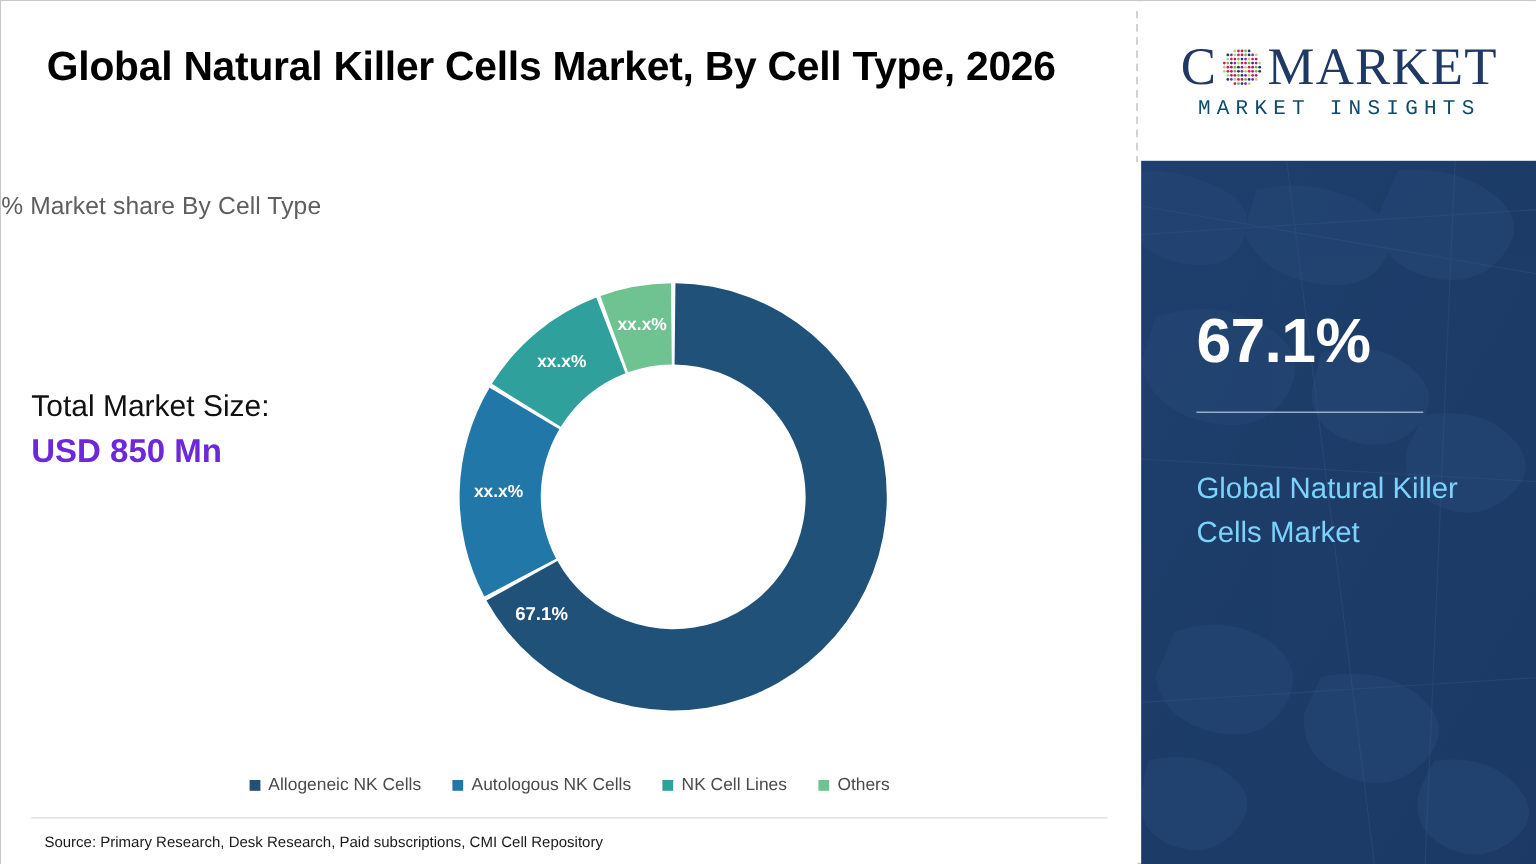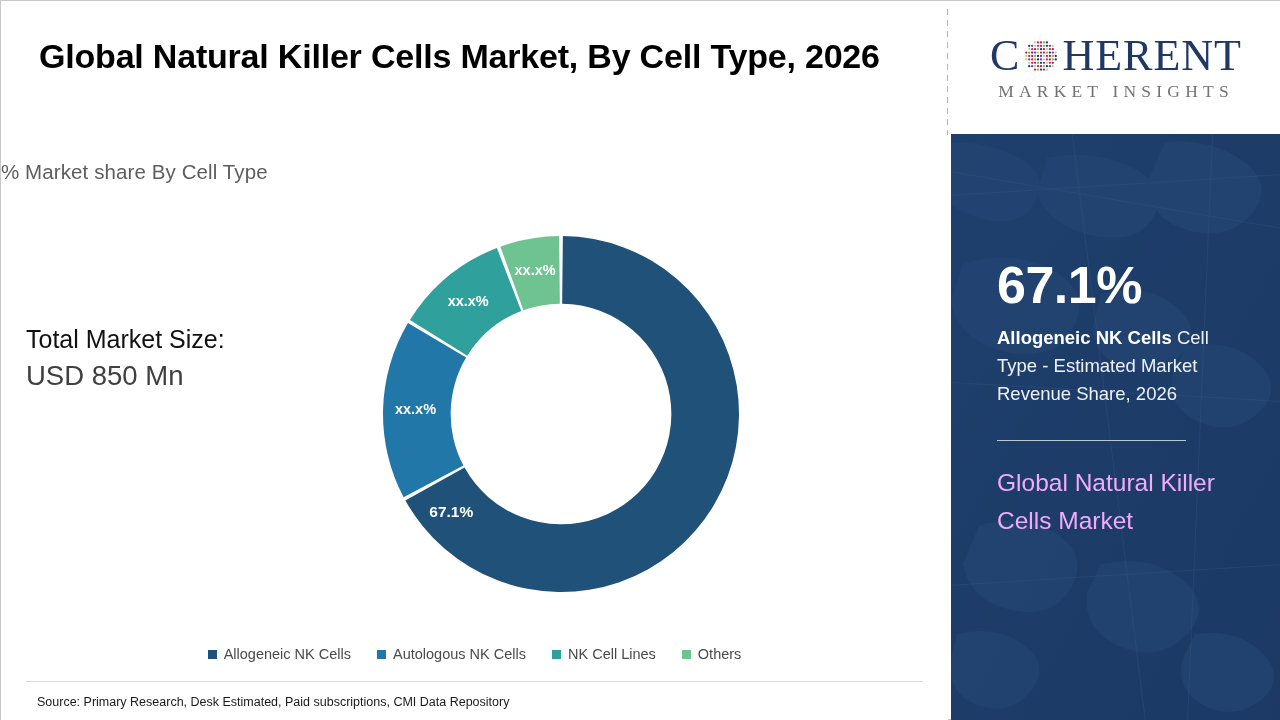--- a/index.html
+++ b/index.html
@@ -29,21 +29,21 @@
   #subtitle {
     position:absolute; left:0; top:159px; width:947px;
     text-align:left; font-size:20.5px; color:#5e5e5e;
     letter-spacing:0.1px;
   }
 
   #total-block {
     position:absolute; left:25px; top:322px; width:300px;
   }
   #total-label { font-size:25px; color:#111111; line-height:1.35; }
-  #total-value { font-size:27.5px; font-weight:normal; color:#404040; line-height:1.35; }
+  #total-value { font-size:27.5px; font-weight:bold; color:#6d28d9; line-height:1.35; }
 
   
   #donut-wrap {
     position:absolute; left:378px; top:231px; width:364px; height:364px;
   }
   #donut-svg { display:block; width:364px; height:364px; }
   .slice-label {
     font-family:"Liberation Sans", sans-serif;
     font-size:14.5px; font-weight:bold; fill:#ffffff;
     text-anchor:middle; dominant-baseline:middle;
@@ -86,21 +86,21 @@
     background:#ffffff; display:flex; flex-direction:column;
     align-items:center; justify-content:center;
   }
   #logo-top {
     display:flex; align-items:center; justify-content:center;
     color:#1f3864; font-family:"Liberation Serif", serif;
     font-size:44px; letter-spacing:1px; line-height:1;
   }
   #logo-globe { display:block; margin:0 1px; }
   #logo-bottom {
-    margin-top:5px; color:#737373; font-family:Liberation Serif, serif;
+    margin-top:5px; color:#0c4a6e; font-family:Liberation Mono, monospace;
     font-size:17.5px; letter-spacing:5.2px; line-height:1;
   }
 
   #stat-panel {
     position:absolute; left:0; top:133px; width:330px; height:587px;
     background:#1d3c68; overflow:hidden;
   }
   #map-texture { position:absolute; inset:0; opacity:0.33; }
   #stat-content { position:absolute; left:46px; top:0; width:270px; }
 
@@ -110,22 +110,22 @@
   }
   #stat-desc {
     margin-top:13px; width:250px;
     font-size:18.5px; color:#eef2f7; line-height:1.52;
   }
   #stat-desc b { font-weight:bold; color:#ffffff; }
   #stat-rule {
     margin-top:32px; width:189px; height:1px; background:#b8c6da;
   }
   #stat-market {
-    margin-top:23px; width:250px;
-    font-size:24.5px; color:#f0abfc; line-height:1.53; font-weight:300;
+    margin-top:45px; width:250px;
+    font-size:24.5px; color:#7dd3fc; line-height:1.53; font-weight:300;
   }
 </style>
 </head>
 <body>
 
 <div id="root">
 
   <div id="left-panel">
 
     <div id="title">Global Natural Killer Cells Market, By Cell Type, 2026</div>
@@ -172,21 +172,21 @@
           <span class="legend-text">NK Cell Lines</span>
         </div>
         <div class="legend-item">
           <span class="legend-swatch" style="background: rgb(111, 195, 145);"></span>
           <span class="legend-text">Others</span>
         </div>
       </div>
 
     <div id="source-rule"></div>
     <div id="source">
-      <b>Source:</b><span> Primary Research, Desk Estimated, Paid subscriptions, CMI Data Repository</span>
+      <b>Source:</b><span> Primary Research, Desk Research, Paid subscriptions, CMI Cell Repository</span>
     </div>
   </div>
 
   <div id="v-divider"></div>
 
   <div id="right-panel">
 
     <div id="logo-area">
       <div id="logo-top">
         <span>C</span>
@@ -266,21 +266,21 @@
               <circle cx="25.90" cy="30.20" r="1.15" fill="#1f3864"></circle>
               <circle cx="28.85" cy="30.20" r="1.15" fill="#8e24aa"></circle>
               <circle cx="31.80" cy="30.20" r="1.15" fill="#aed581"></circle>
               <circle cx="14.10" cy="33.60" r="1.15" fill="#c2185b"></circle>
               <circle cx="17.05" cy="33.60" r="1.15" fill="#7cb342"></circle>
               <circle cx="20.00" cy="33.60" r="1.15" fill="#1f3864"></circle>
               <circle cx="22.95" cy="33.60" r="1.15" fill="#8e24aa"></circle>
               <circle cx="25.90" cy="33.60" r="1.15" fill="#aed581"></circle>
             </g>
         </svg>
-        <span>HERENT</span>
+        <span>MARKET</span>
       </div>
       <div id="logo-bottom">MARKET INSIGHTS</div>
     </div>
 
     <div id="stat-panel">
       <svg id="map-texture" viewBox="0 0 330 587" preserveAspectRatio="xMidYMid slice">
         <defs>
           <linearGradient id="bgGrad" x1="0" y1="0" x2="1" y2="1">
             <stop offset="0%" stop-color="#24497a"></stop>
             <stop offset="55%" stop-color="#1d3c68"></stop>
@@ -305,21 +305,18 @@
           <line x1="-10" y1="36" x2="340" y2="96"></line>
           <line x1="-10" y1="248" x2="340" y2="268"></line>
           <line x1="120" y1="-10" x2="196" y2="600"></line>
           <line x1="262" y1="-10" x2="236" y2="600"></line>
           <line x1="-10" y1="452" x2="340" y2="430"></line>
         </g>
       </svg>
 
       <div id="stat-content">
         <div id="stat-number">67.1%</div>
-        <div id="stat-desc">
-          <b>Allogeneic NK Cells</b><span> Cell Type - Estimated Market Revenue Share, 2026</span>
-        </div>
         <div id="stat-rule"></div>
         <div id="stat-market">Global Natural Killer Cells Market</div>
       </div>
     </div>
   </div>
 </div>
 
 </body></html>

